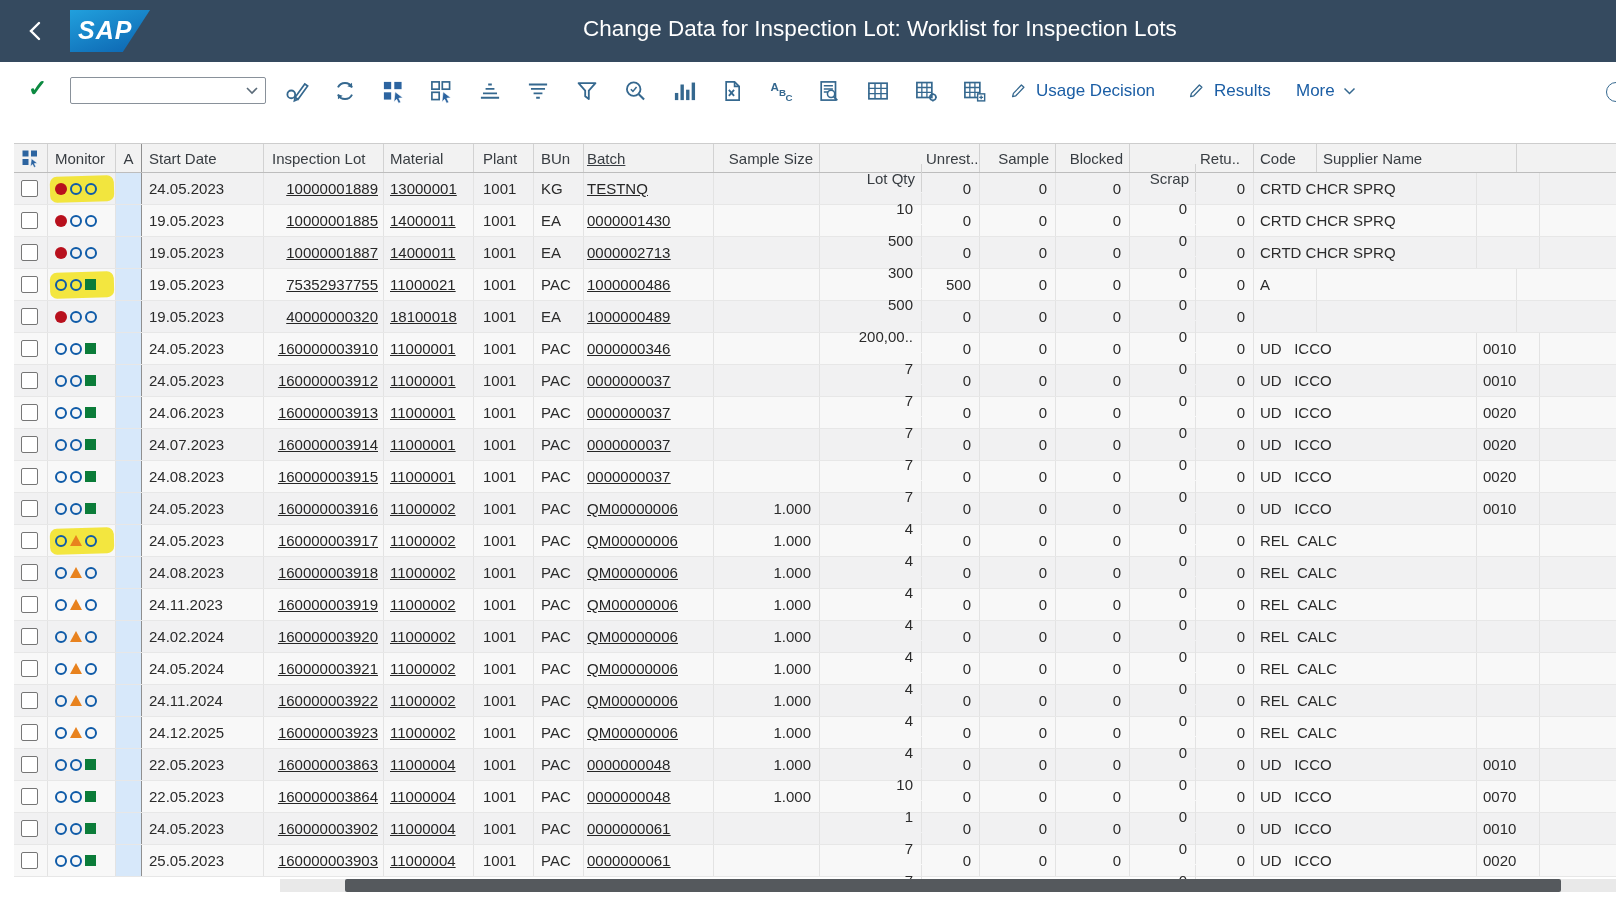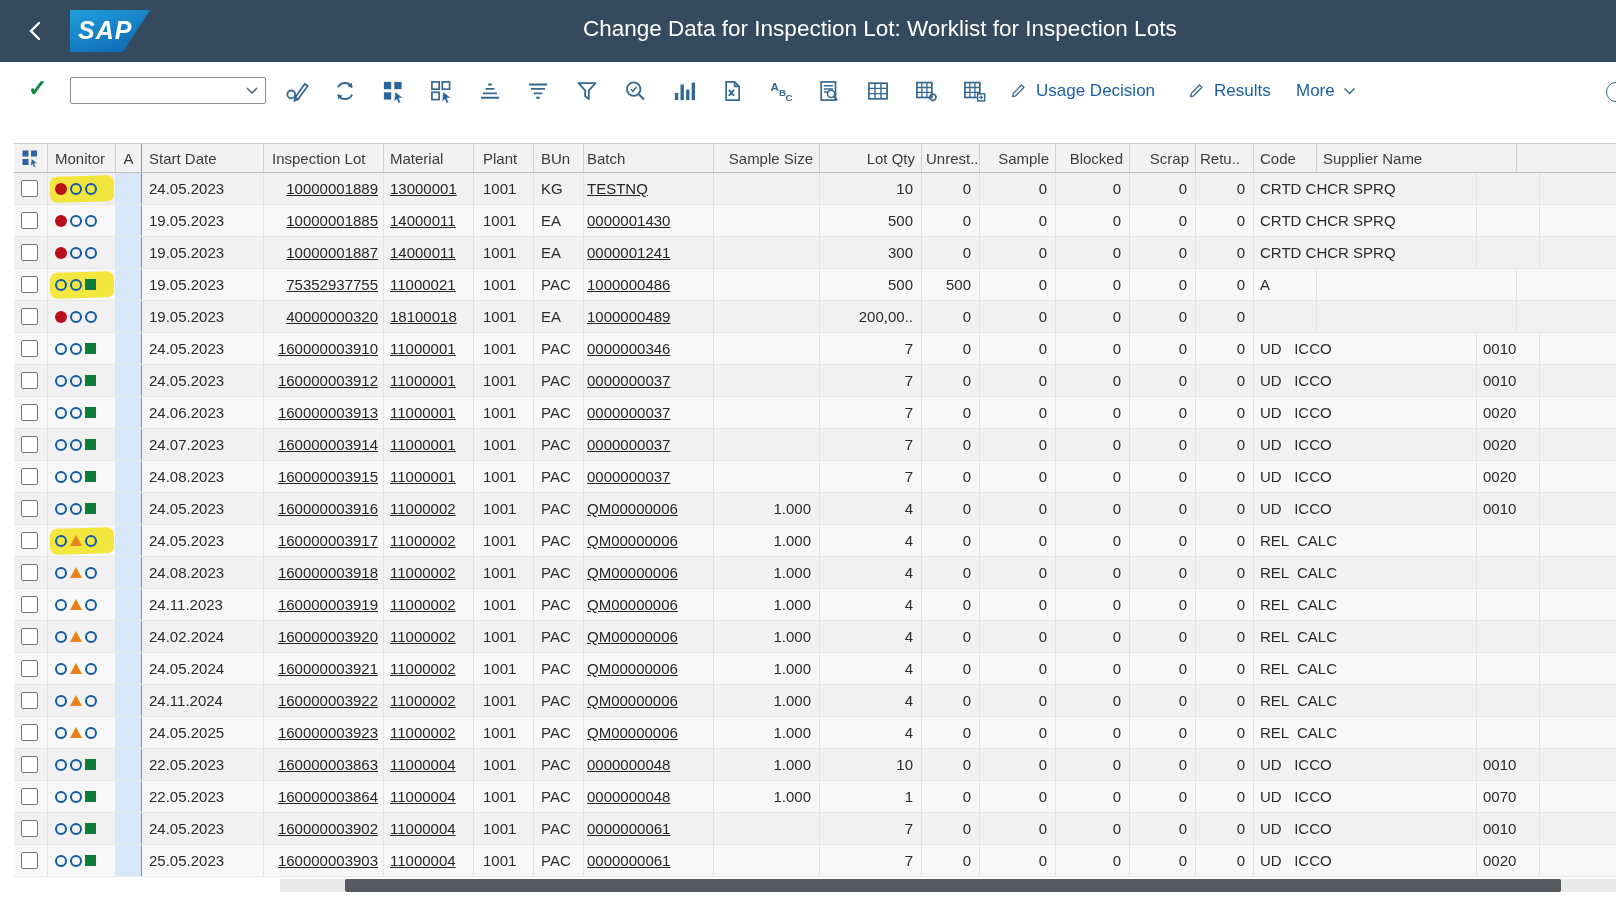--- a/index.html
+++ b/index.html
@@ -47,27 +47,27 @@
     border-right:1px solid #e3e3e3; white-space:pre; overflow:hidden; }
 
   .col-select{width:34px; padding-left:7px;}
   .col-monitor{width:68px; padding-left:7px; position:relative;}
   .col-a{width:26px; justify-content:center; padding-left:0;}
   .col-start_date{width:122px; padding-left:7px;}
   .col-inspection_lot{width:120px;}
   .col-material{width:90px; padding-left:6px;}
   .col-plant{width:60px; padding-left:9px;}
   .col-bun{width:50px; padding-left:7px;}
-  .col-batch{width:130px; padding-left:3px;}
+  .col-batch{width:130px; padding-left:3px;text-decoration:underline;}
   .col-sample_size{width:106px;}
-  .col-lot_qty{width:102px;}
+  .col-lot_qty{width:102px;margin-top:20px;}
   .col-unrest{width:58px;}
   .col-sample{width:76px;}
   .col-blocked{width:74px;}
-  .col-scrap{width:66px;}
+  .col-scrap{width:66px;margin-top:20px;}
   .col-retu{width:58px;}
   .col-system_status{width:223px; padding-left:6px;}
   .col-code{width:63px; padding-left:6px;}
   .col-supplier{width:200px; padding-left:6px;}
 
   .cell.col-inspection_lot{justify-content:flex-end; padding-right:5px;}
   .cell.col-sample_size,.cell.col-lot_qty,.cell.col-unrest,.cell.col-sample,
   .cell.col-blocked,.cell.col-scrap,.cell.col-retu{justify-content:flex-end; padding-right:8px;}
   .hcell.col-sample_size,.hcell.col-lot_qty,.hcell.col-sample,
   .hcell.col-blocked,.hcell.col-scrap{justify-content:flex-end; padding-right:6px;}
@@ -321,21 +321,21 @@
       </div>
       <div class="grow">
         <div class="cell col-select"><div class="chk"></div></div>
         <div class="cell col-monitor"><span class="mi"><i class="mi-dot" style="display: inline-block;"></i><i class="mi-o" style="display: inline-block;"></i><i class="mi-o" style="display: inline-block;"></i></span></div>
         <div class="cell col-a"></div>
         <div class="cell col-start_date">19.05.2023</div>
         <div class="cell col-inspection_lot"><span class="lnk">10000001887</span></div>
         <div class="cell col-material"><span class="lnk">14000011</span></div>
         <div class="cell col-plant">1001</div>
         <div class="cell col-bun">EA</div>
-        <div class="cell col-batch"><span class="lnk">0000001241</span></div>
+        <div class="cell col-batch"><span class="lnk">0000002713</span></div>
         <div class="cell col-sample_size"></div>
         <div class="cell col-lot_qty">300</div>
         <div class="cell col-unrest">0</div>
         <div class="cell col-sample">0</div>
         <div class="cell col-blocked">0</div>
         <div class="cell col-scrap">0</div>
         <div class="cell col-retu">0</div>
         <div class="cell col-system_status">CRTD CHCR SPRQ</div>
         <div class="cell col-code"></div>
         <div class="cell col-supplier"></div>
@@ -629,21 +629,21 @@
         <div class="cell col-scrap">0</div>
         <div class="cell col-retu">0</div>
         <div class="cell col-system_status">REL  CALC</div>
         <div class="cell col-code"></div>
         <div class="cell col-supplier"></div>
       </div>
       <div class="grow alt">
         <div class="cell col-select"><div class="chk"></div></div>
         <div class="cell col-monitor"><span class="mi"><i class="mi-o" style="display: inline-block;"></i><i class="mi-tri" style="display: inline-block;"></i><i class="mi-o" style="display: inline-block;"></i></span></div>
         <div class="cell col-a"></div>
-        <div class="cell col-start_date">24.05.2025</div>
+        <div class="cell col-start_date">24.12.2025</div>
         <div class="cell col-inspection_lot"><span class="lnk">160000003923</span></div>
         <div class="cell col-material"><span class="lnk">11000002</span></div>
         <div class="cell col-plant">1001</div>
         <div class="cell col-bun">PAC</div>
         <div class="cell col-batch"><span class="lnk">QM00000006</span></div>
         <div class="cell col-sample_size">1.000</div>
         <div class="cell col-lot_qty">4</div>
         <div class="cell col-unrest">0</div>
         <div class="cell col-sample">0</div>
         <div class="cell col-blocked">0</div>

